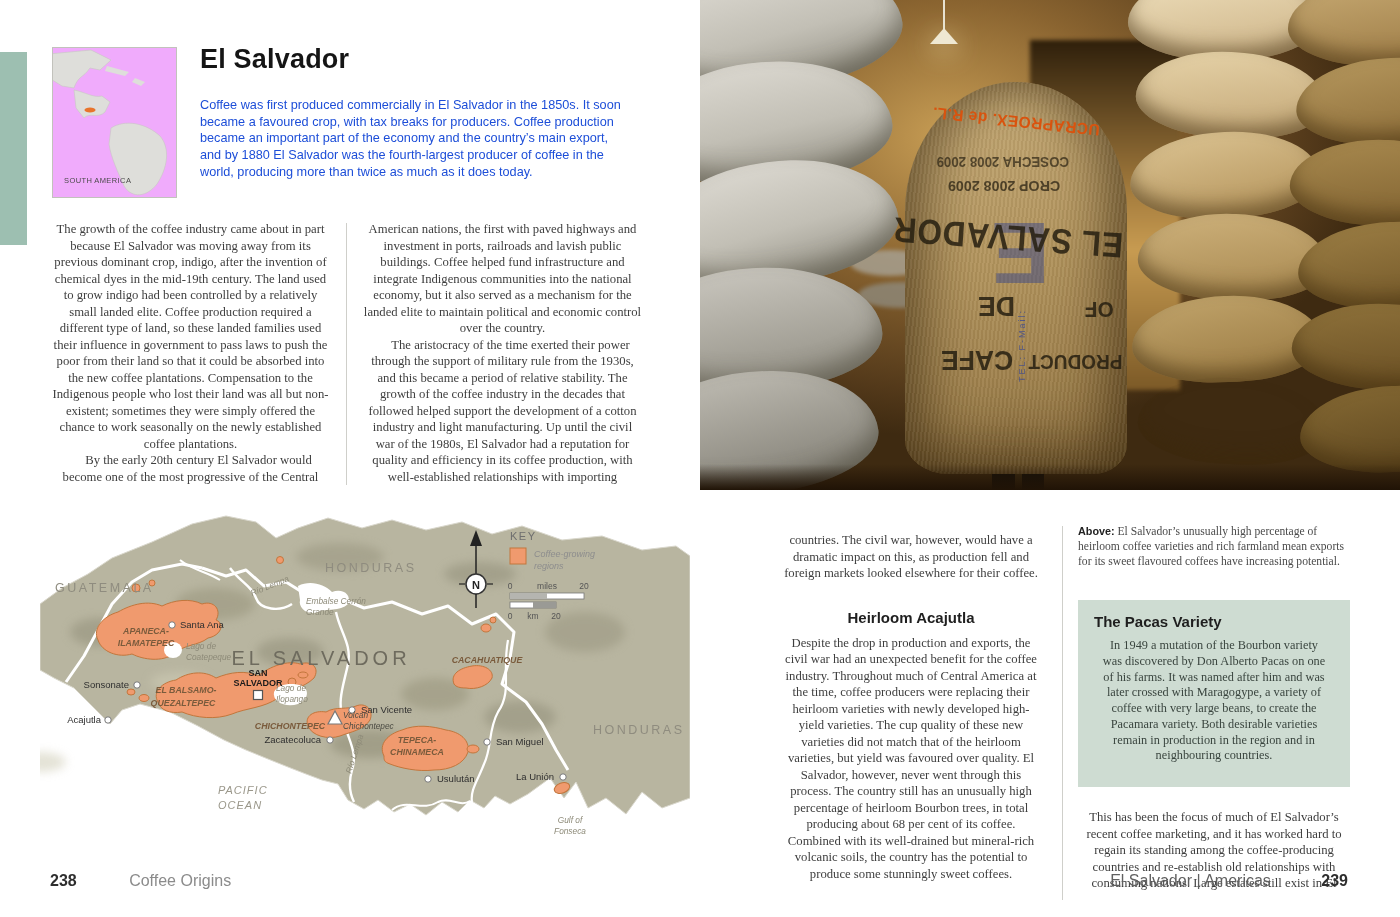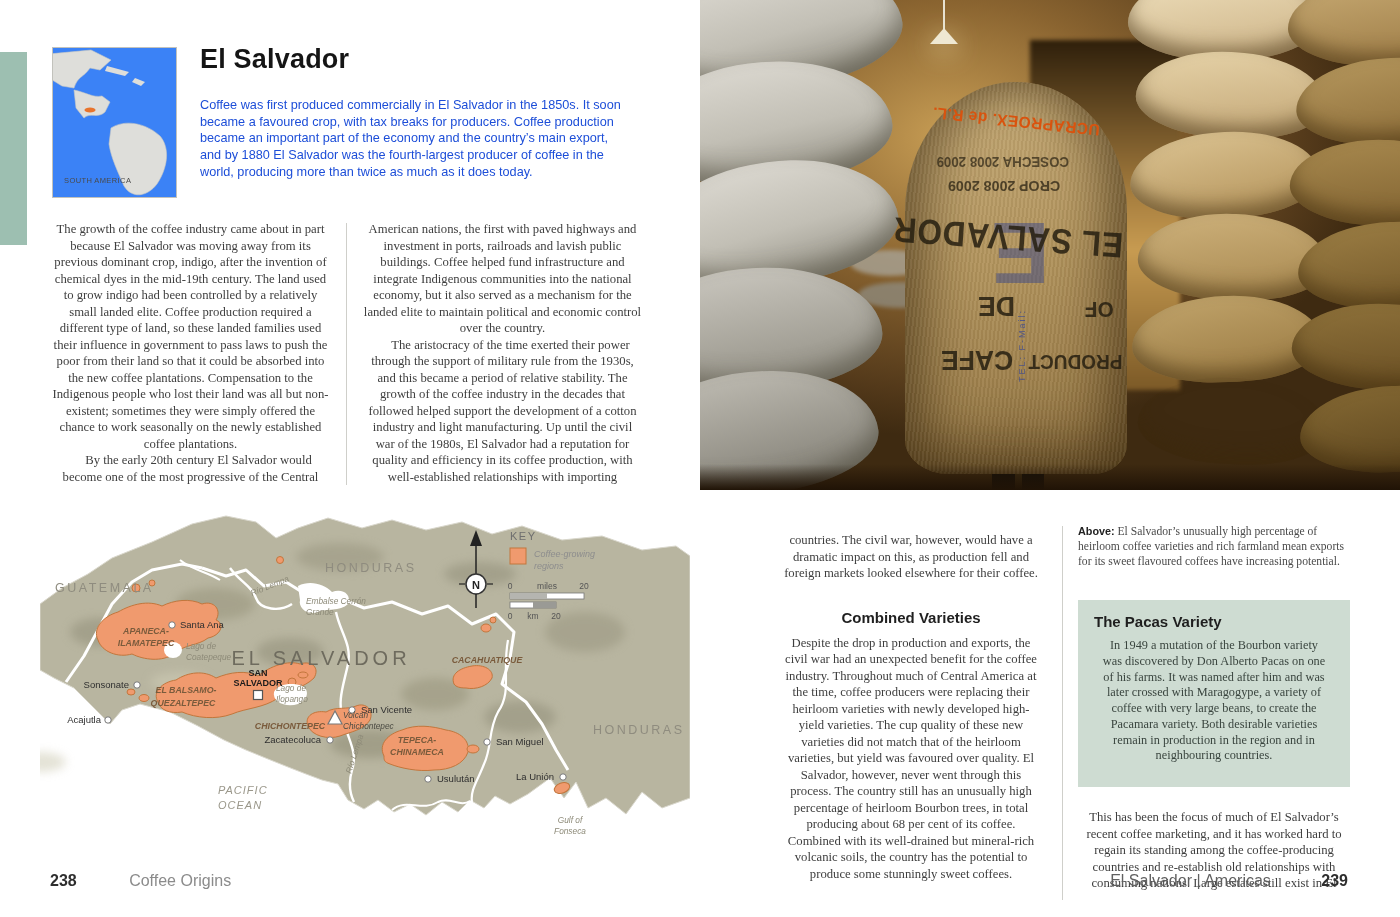--- a/index.html
+++ b/index.html
@@ -1,20 +1,20 @@
 <!DOCTYPE html>
 <html><head>
 <meta charset="utf-8">
 <style>
   html,body{margin:0;padding:0;background:#e8e8e8;}
   .spread{position:relative;width:1400px;height:917px;background:#ffffff;overflow:hidden;
           font-family:"Liberation Sans",sans-serif;}
   
   .tab{position:absolute;left:0;top:52px;width:27px;height:193px;background:#9dbfb1;}
-  .locator{position:absolute;left:52px;top:47px;width:125px;height:151px;background:#3b82f6;
+  .locator{position:absolute;left:52px;top:47px;width:125px;height:151px;background:#f0abfc;
            border:1px solid #c2c2bc;box-sizing:border-box;}
   .page-title{position:absolute;left:200px;top:44px;font-size:27px;font-weight:700;
               letter-spacing:.2px;color:#151515;}
   .intro{position:absolute;left:200px;top:97px;width:432px;font-size:12.7px;line-height:1.31;
          color:#1d4ed8;}
   .cols{position:absolute;left:50px;top:221px;width:596px;display:flex;}
   .serif, .serif p{font-family:"Liberation Serif","DejaVu Serif",serif;text-align:center;}
   .bodycol{width:281px;font-size:12.7px;line-height:1.3;color:#3e3e3e;}
   .bodycol p{margin:0;}
   .bodycol p.indent{text-indent:16px;}
@@ -322,21 +322,21 @@
       <div class="stx s-of flip">OF</div>
       <div class="stx s-cafe flip">CAFE</div>
       <div class="stx s-product flip">PRODUCT</div>
     </div>
     <div class="ph floor"></div>
   </div>
 
   <div class="cols-r">
     <div class="rcol1 serif">
       <p>countries. The civil war, however, would have a dramatic impact on this, as production fell and foreign markets looked elsewhere for their coffee.</p>
-      <h2 class="h2">Combined Varieties</h2>
+      <h2 class="h2">Heirloom Acajutla</h2>
       <p>Despite the drop in production and exports, the civil war had an unexpected benefit for the coffee industry. Throughout much of Central America at the time, coffee producers were replacing their heirloom varieties with newly developed high-yield varieties. The cup quality of these new varieties did not match that of the heirloom varieties, but yield was favoured over quality. El Salvador, however, never went through this process. The country still has an unusually high percentage of heirloom Bourbon trees, in total producing about 68 per cent of its coffee. Combined with its well-drained but mineral-rich volcanic soils, the country has the potential to produce some stunningly sweet coffees.</p>
     </div>
     <div class="vdiv"></div>
     <div class="rcol2">
       <div class="caption">
         <span class="lead">Above:</span><span> El Salvador’s unusually high percentage of heirloom coffee varieties and rich farmland mean exports for its sweet flavoured coffees have increasing potential.</span>
       </div>
       <div class="pacas">
         <h2 class="h2">The Pacas Variety</h2>
         <p class="serif">In 1949 a mutation of the Bourbon variety was discovered by Don Alberto Pacas on one of his farms. It was named after him and was later crossed with Maragogype, a variety of coffee with very large beans, to create the Pacamara variety. Both desirable varieties remain in production in the region and in neighbouring countries.</p>

